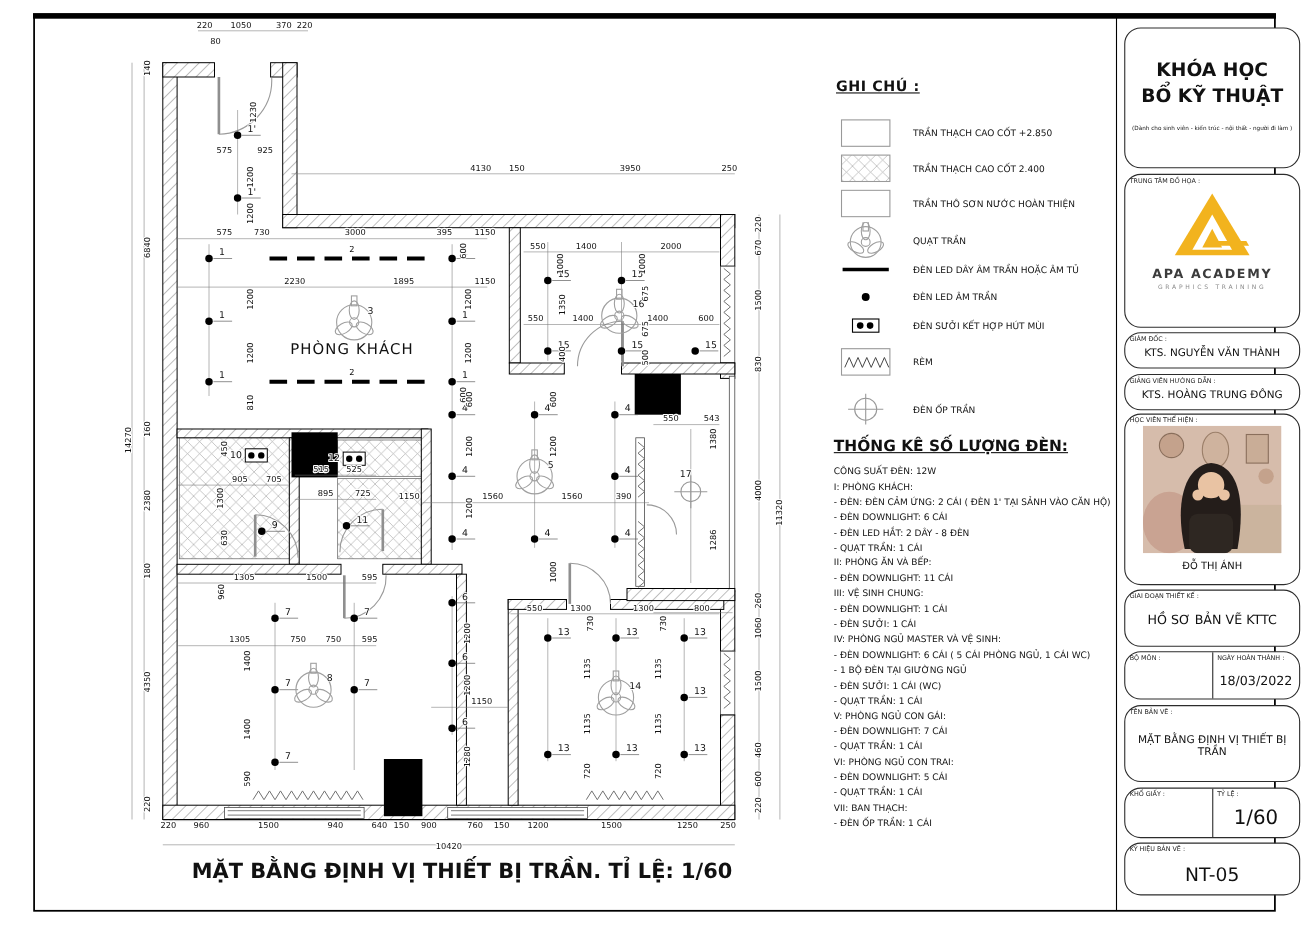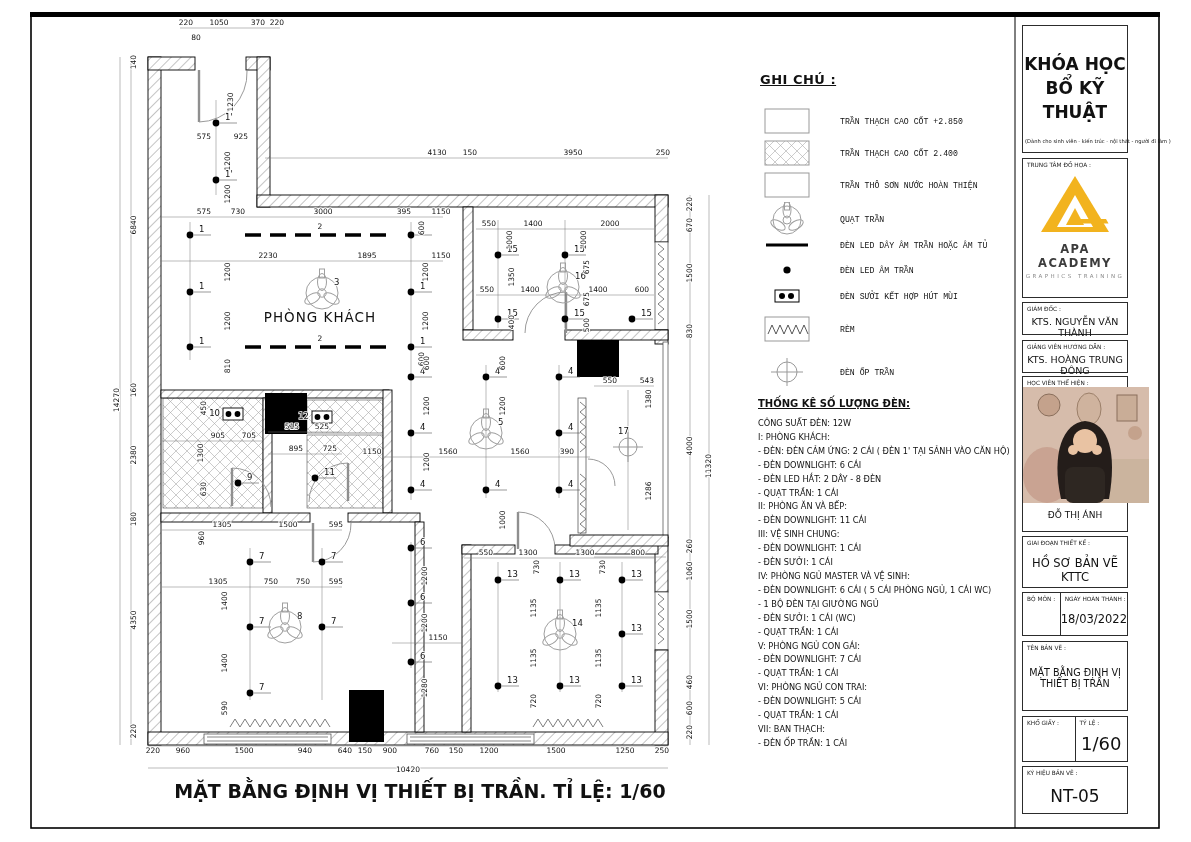--- a/index.html
+++ b/index.html
@@ -19,28 +19,28 @@
   .zig{fill:none;stroke:#6f6f6f;stroke-width:.9;}
   .win{fill:#fff;stroke:#444;stroke-width:.7;}
   .fanc{fill:none;stroke:#9f9f9f;stroke-width:1;}
   .roomlbl{font:13.5px "DejaVu Sans",sans-serif;letter-spacing:1px;fill:#111;text-anchor:middle;}
   .caption{font:bold 19px "DejaVu Sans",sans-serif;fill:#111;text-anchor:middle;}
   
   #legend{position:absolute;left:760px;top:72px;width:252px;}
   #legend .hd{font-weight:bold;font-size:13px;text-decoration:underline;letter-spacing:.5px;}
   .leg-row{position:absolute;left:4px;display:flex;align-items:center;}
   .leg-sym{width:52px;display:flex;justify-content:flex-start;}
-  .leg-lab{font-size:8.2px;margin-left:24px;white-space:nowrap;font-family:Liberation Mono, monospace;}
+  .leg-lab{font-size:8.2px;margin-left:14px;white-space:nowrap;}
   
   #stats{position:absolute;left:758px;top:398px;width:256px;}
-  #stats .hd{font-weight:bold;font-size:10px;text-decoration:underline;margin-bottom:8px;}
+  #stats .hd{font-weight:bold;font-size:14px;text-decoration:underline;margin-bottom:8px;}
   .st-line{font-size:8.2px;line-height:13.9px;white-space:nowrap;}
   
   #tblock{position:absolute;left:1022px;top:0;width:136px;height:842px;}
-  .tb-box{position:absolute;left:0;width:106px;border:1px solid #2c2c2c;border-radius:0;background:#fff;box-sizing:border-box;}
+  .tb-box{position:absolute;left:0;width:160px;border:1px solid #2c2c2c;border-radius:15px;background:#fff;box-sizing:border-box;}
   .tb-lab{font-size:5.8px;color:#222;padding:3px 0 0 4px;}
   .two-cell{display:flex;height:100%;}
   .two-cell>div{flex:1;display:flex;flex-direction:column;}
   .two-cell>div:first-child{border-right:1px solid #2c2c2c;gap:48px;}
   .cell-val{flex:1;display:flex;align-items:center;justify-content:center;font-size:11.5px;}
   #b1-title{font-weight:bold;font-size:17px;text-align:center;line-height:24px;margin-top:26px;}
   #b1-sub{font-size:5.4px;text-align:center;margin-top:14px;white-space:nowrap;transform:scale(.96);}
   #logo-wrap{text-align:center;margin-top:6px;}
   #logo-name{font-weight:bold;font-size:11.5px;letter-spacing:1.5px;color:#3c3c3c;text-align:center;margin-top:2px;}
   #logo-tag{font-size:5.5px;letter-spacing:2.5px;color:#8a8a8a;text-align:center;margin-top:3px;}

